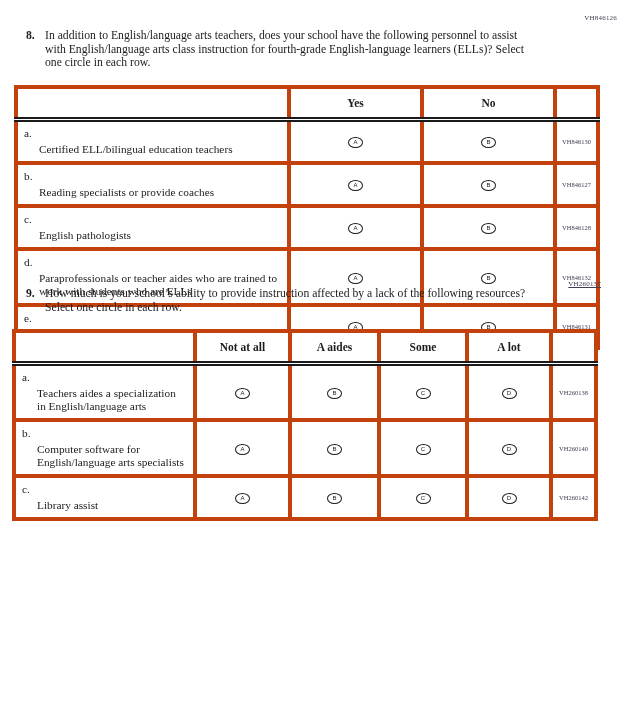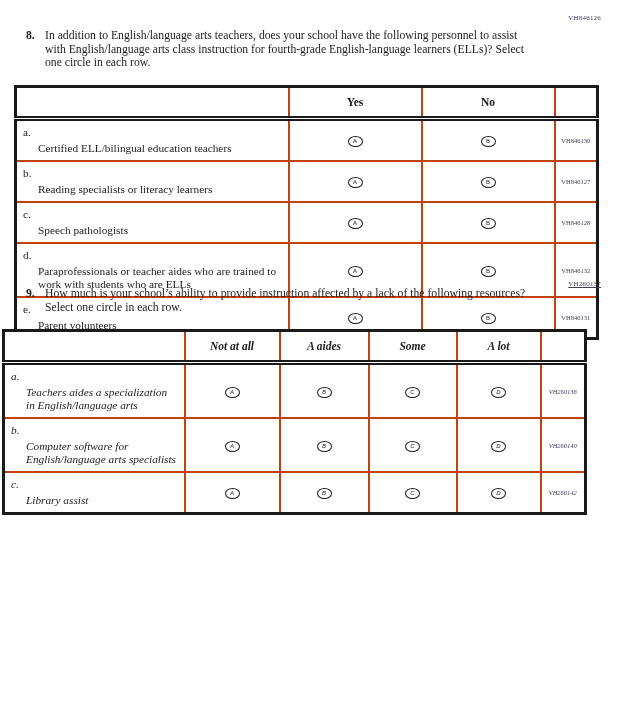--- a/index.html
+++ b/index.html
@@ -13,21 +13,21 @@
     overflow: hidden;
   }
 
   .qcode {
     position: absolute;
     font-size: 7px;
     letter-spacing: 0.2px;
     color: #3e3e54;
     font-family: "Liberation Serif", serif;
   }
-  #q8-code { top: 14px; right: 20px; }
+  #q8-code { top: 14px; right: 4px; }
   #q9-code { top: 280px; right: 20px; text-decoration: underline; }
 
   .question {
     position: absolute;
     display: flex;
     font-size: 11.7px;
     line-height: 13.6px;
   }
   #q8-question { left: 26px; top: 29px; width: 506px; }
   #q9-question { left: 26px; top: 287px; width: 506px; }
@@ -36,24 +36,24 @@
   .bold { font-weight: normal; }
 
   table.grid {
     position: absolute;
     border-collapse: collapse;
     table-layout: fixed;
     width: 582px;
     background: #ffffff;
   }
   #q8-table { left: 14px; top: 85px; }
-  #q9-table { left: 2px; top: 329px; font-style: italic; }
+  #q9-table { left: 12px; top: 329px; }
 
   table.grid td, table.grid th {
-    border: 2px solid #c2410c;
+    border: 4px solid #c2410c;
     padding: 3px;
     overflow: hidden;
   }
   table.grid { border: 3px solid #1a1a1a; }
   table.grid thead th { border-bottom: 5px double #1a1a1a; }
 
   th.colhead {
     font-size: 11.5px;
     font-weight: bold;
     text-align: center;
@@ -142,32 +142,32 @@
             </div>
         </td>
         <td class="optioncell"><span class="bubble"><span>A</span></span></td>
         <td class="optioncell"><span class="bubble"><span>B</span></span></td>
         <td class="codecell">VH846130</td>
       </tr>
       <tr class="r-short">
         <td class="labelcell">
           <div class="labelwrap">
               <span class="rowmarker">b.</span>
-              <span class="rowlabel">Reading specialists or literacy learners</span>
+              <span class="rowlabel">Reading specialists or provide coaches</span>
             </div>
         </td>
         <td class="optioncell"><span class="bubble"><span>A</span></span></td>
         <td class="optioncell"><span class="bubble"><span>B</span></span></td>
         <td class="codecell">VH846127</td>
       </tr>
       <tr class="r-short">
         <td class="labelcell">
           <div class="labelwrap">
               <span class="rowmarker">c.</span>
-              <span class="rowlabel">Speech pathologists</span>
+              <span class="rowlabel">English pathologists</span>
             </div>
         </td>
         <td class="optioncell"><span class="bubble"><span>A</span></span></td>
         <td class="optioncell"><span class="bubble"><span>B</span></span></td>
         <td class="codecell">VH846128</td>
       </tr>
       <tr class="r-tall">
         <td class="labelcell">
           <div class="labelwrap">
               <span class="rowmarker">d.</span>

